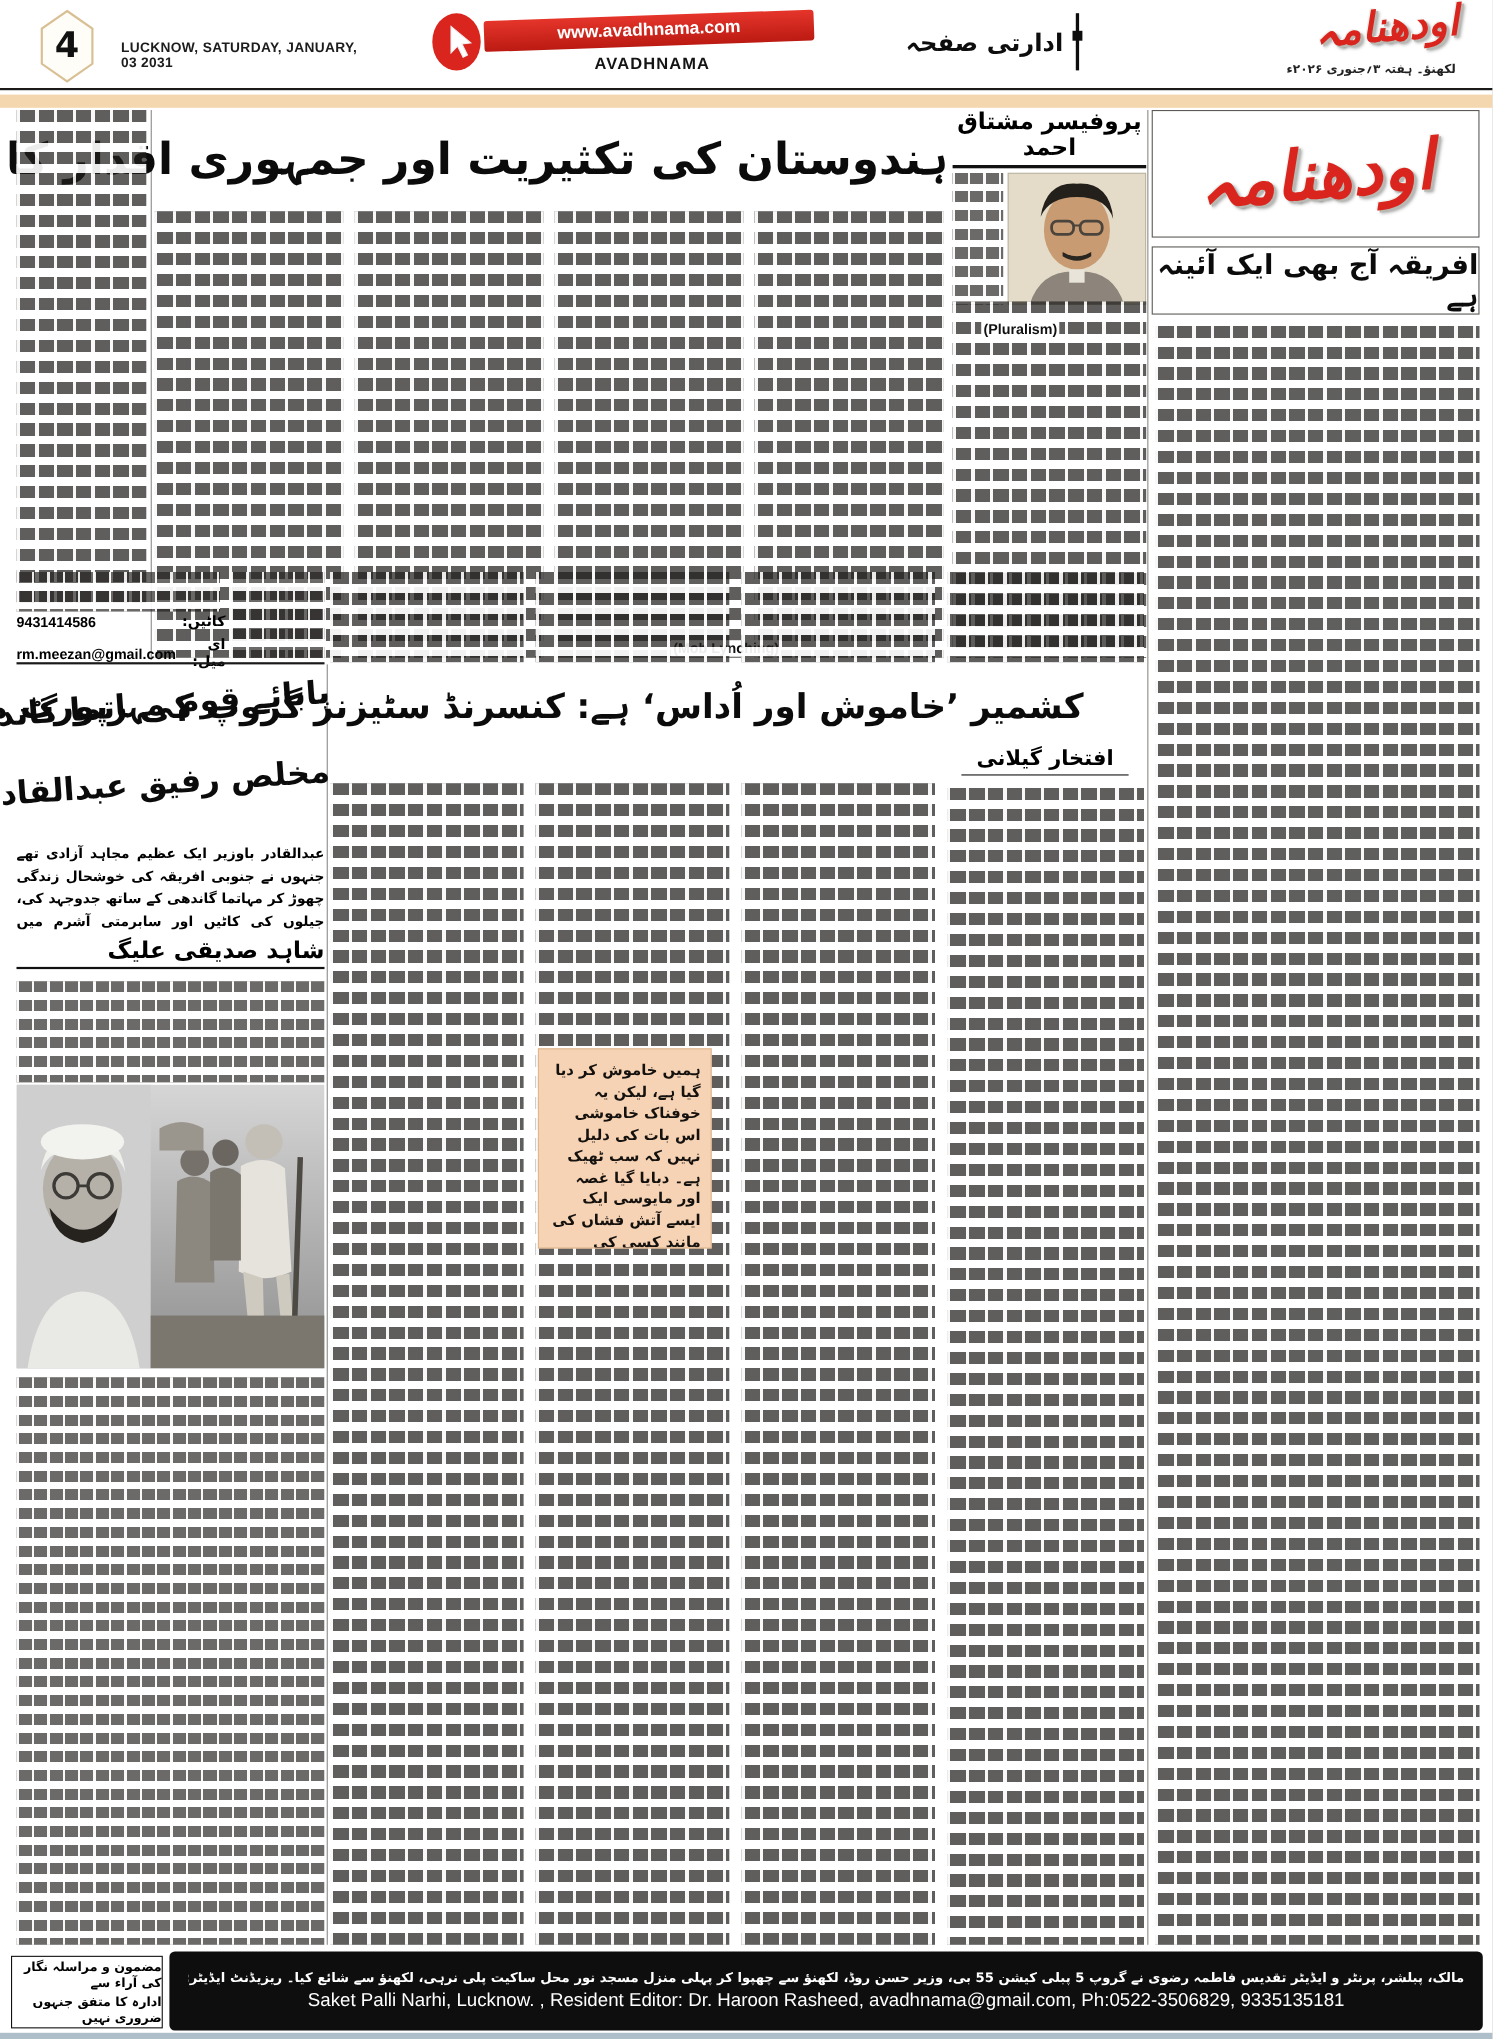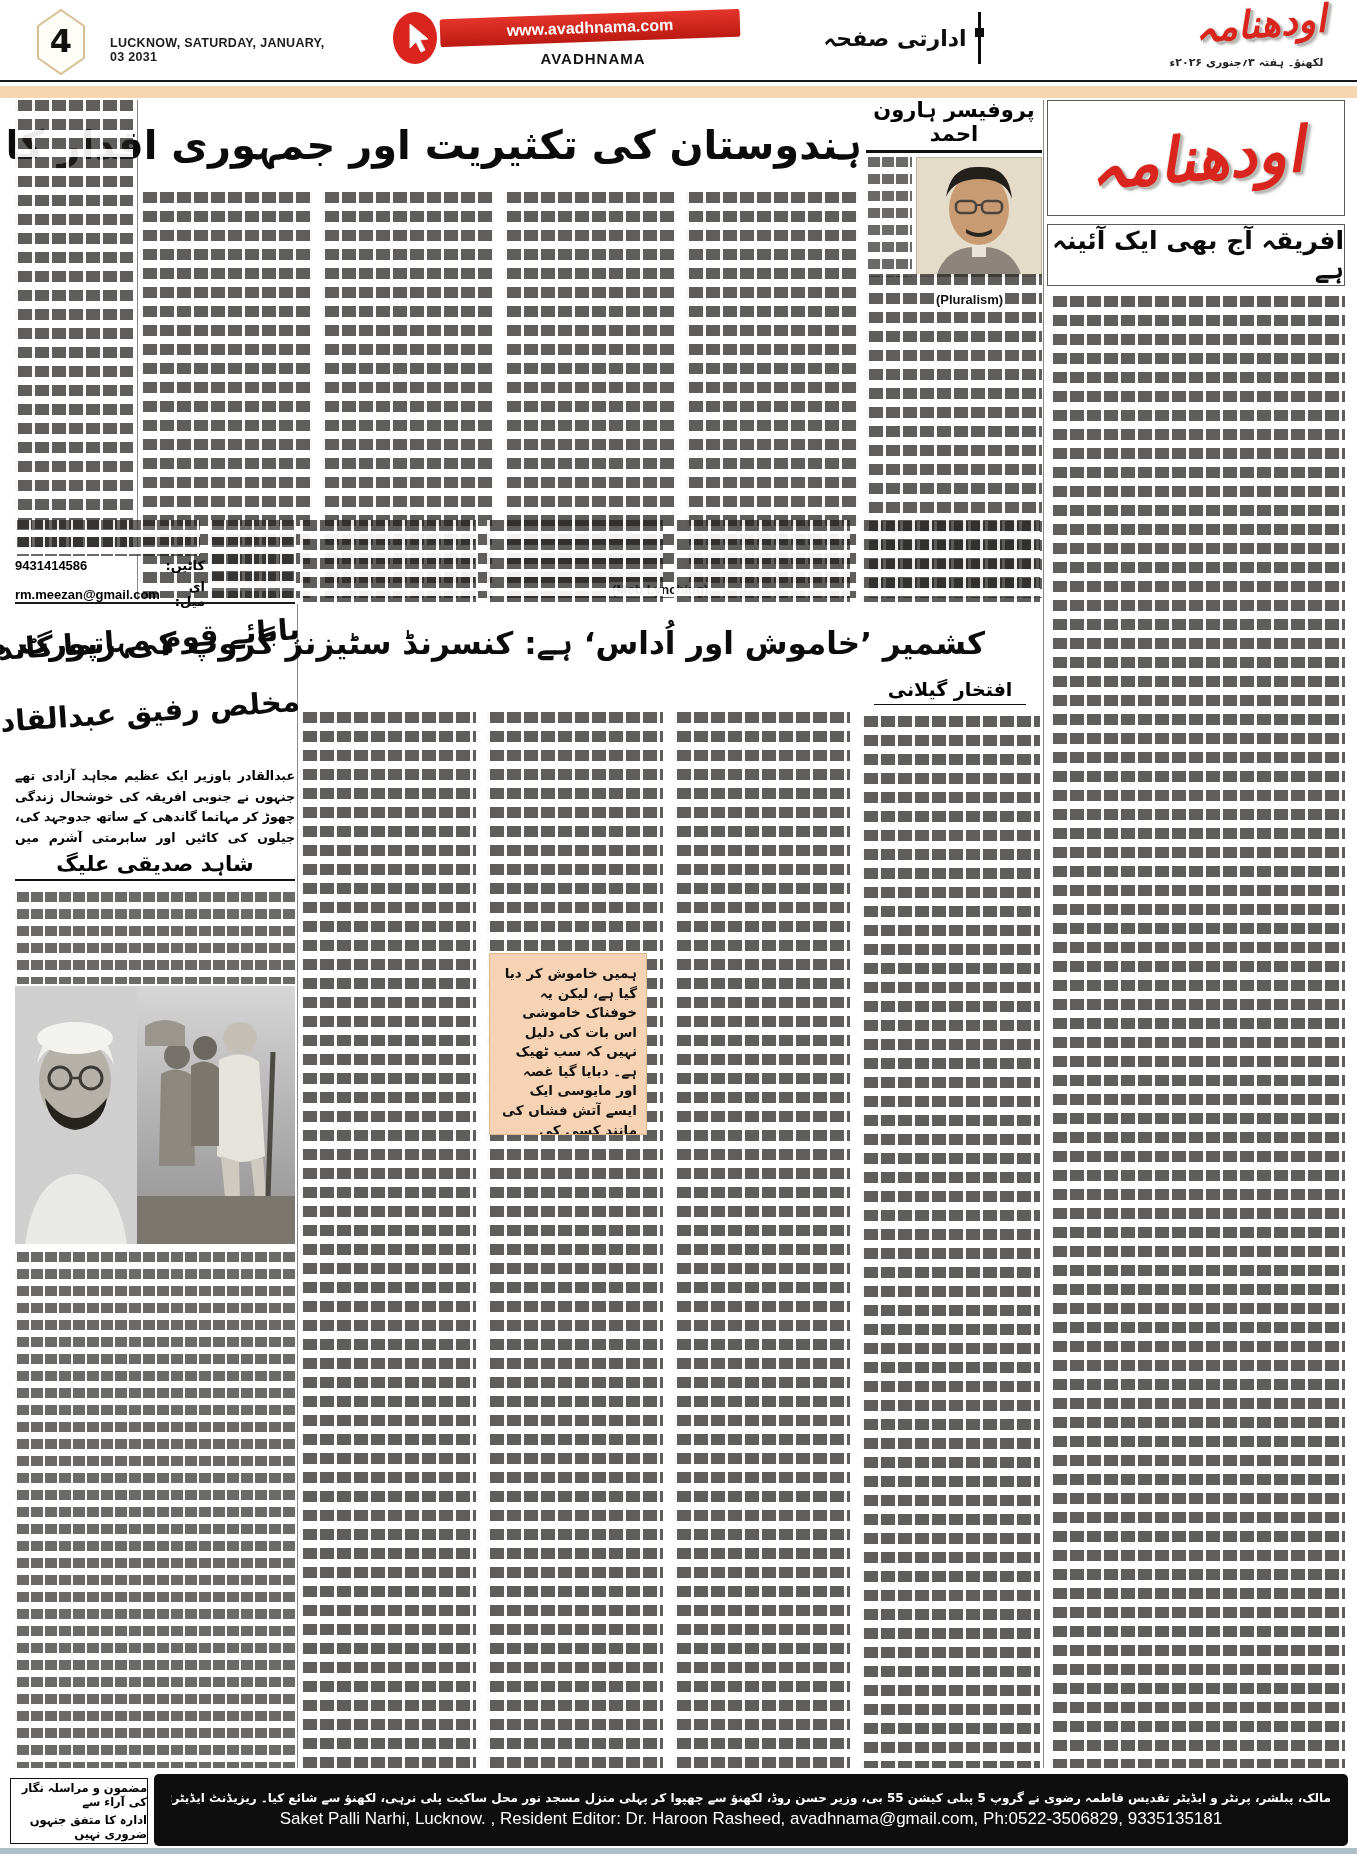--- a/index.html
+++ b/index.html
@@ -71,21 +71,21 @@
 
   <div class="abs" style="left:0;top:86px;width:1357px;height:12px;background:#f4d7ae;"></div>
 
   <div class="abs rule-v" style="left:1043px;top:100px;width:1px;height:1668px;"></div>
   <div class="abs rule-v" style="left:137px;top:100px;width:1px;height:500px;"></div>
   <div class="abs rule-v" style="left:297px;top:604px;width:1px;height:1164px;"></div>
 
   <div class="abs hl rtl urdu" style="left:140px;top:108px;width:722px;height:78px;font-size:40px;line-height:74px;letter-spacing:-1px;">ہندوستان کی تکثیریت اور جمہوری اقدار کا بحران</div>
 
   <div class="abs" style="left:866px;top:98px;width:176px;height:170px;">
-    <div class="rtl urdu" style="text-align:center;font-size:21px;font-weight:bold;border-bottom:3px solid #111;padding-bottom:4px;">پروفیسر ہارون احمد</div>
+    <div class="rtl urdu" style="text-align:center;font-size:21px;font-weight:bold;border-bottom:3px solid #111;padding-bottom:4px;">پروفیسر مشتاق احمد</div>
     <div style="display:flex;flex-direction:row;margin-top:4px;height:120px;">
       <div class="greek fine" style="width:46px;height:120px;"></div>
       <div style="width:126px;height:120px;margin-left:4px;">
         <svg width="126" height="120" viewBox="0 0 126 120">
           <rect width="126" height="120" fill="#e4dcc8"></rect>
           <rect x="0" y="0" width="126" height="120" fill="none" stroke="#b9b2a0" stroke-width="2"></rect>
           <ellipse cx="63" cy="52" rx="30" ry="36" fill="#c89b72"></ellipse>
           <path d="M30 40 Q35 8 63 10 Q93 8 96 42 Q90 22 63 22 Q38 22 30 40 Z" fill="#23201c"></path>
           <rect x="40" y="44" width="20" height="12" rx="5" fill="none" stroke="#4a443c" stroke-width="2.5"></rect>
           <rect x="66" y="44" width="20" height="12" rx="5" fill="none" stroke="#4a443c" stroke-width="2.5"></rect>
@@ -98,21 +98,21 @@
     </div>
   </div>
 
   <div class="abs greek" style="left:15px;top:100px;width:118px;height:455px;"></div>
   <div class="abs greek" style="left:140px;top:192px;width:172px;height:406px;"></div>
   <div class="abs greek" style="left:322px;top:192px;width:172px;height:406px;"></div>
   <div class="abs greek" style="left:504px;top:192px;width:172px;height:406px;"></div>
   <div class="abs greek" style="left:686px;top:192px;width:172px;height:406px;"></div>
   <div class="abs greek" style="left:866px;top:274px;width:176px;height:324px;"></div>
 
-  <span class="abs inline-term" style="left:934px;top:292px;text-align:center;">(Pluralism)</span>
+  <span class="abs inline-term" style="left:892px;top:292px;text-align:center;">(Pluralism)</span>
   <span class="abs inline-term" style="left:610px;top:582px;">(Mob Lynching)</span>
 
   <div class="abs greek" style="left:300px;top:520px;width:176px;height:82px;"></div>
   <div class="abs greek" style="left:487px;top:520px;width:176px;height:82px;"></div>
   <div class="abs greek" style="left:674px;top:520px;width:176px;height:82px;"></div>
   <div class="abs greek" style="left:861px;top:520px;width:179px;height:82px;"></div>
 
   <div class="abs greek fine" style="left:15px;top:520px;width:185px;height:36px;"></div>
   <div class="abs greek fine" style="left:210px;top:520px;width:85px;height:84px;"></div>
   <div class="abs" style="left:15px;top:558px;width:190px;height:46px;">
@@ -133,21 +133,21 @@
   <div class="abs greek" style="left:487px;top:712px;width:176px;height:1056px;"></div>
   <div class="abs greek" style="left:674px;top:712px;width:176px;height:1056px;"></div>
   <div class="abs greek" style="left:861px;top:716px;width:179px;height:1052px;"></div>
 
   <div class="abs pullquote rtl urdu" style="left:489px;top:953px;width:158px;height:182px;padding:10px 9px;font-size:13.5px;line-height:1.45;">ہمیں خاموش کر دیا گیا ہے، لیکن یہ خوفناک خاموشی اس بات کی دلیل نہیں کہ سب ٹھیک ہے۔ دبایا گیا غصہ اور مایوسی ایک ایسے آتش فشاں کی مانند کسی کی سرحد پر کھڑا ہے اور کسی بھی پل پھوٹ سکتا ہے۔ اس لیے صرف ایک محرک درکار ہے۔</div>
 
   <div class="abs rule-h" style="left:15px;top:602px;width:280px;height:2px;"></div>
   <div class="abs hl rtl urdu" style="left:10px;top:622px;width:290px;font-size:29px;transform:rotate(-4deg);">بابائے قوم مہاتما گاندھی کے</div>
   <div class="abs hl rtl urdu" style="left:10px;top:694px;width:290px;font-size:29px;transform:rotate(-4deg);">مخلص رفیق عبدالقادر باوزیر</div>
   <div class="abs rtl urdu" style="left:15px;top:766px;width:280px;height:84px;font-size:12.5px;font-weight:bold;text-align:justify;line-height:1.65;overflow:hidden;">عبدالقادر باوزیر ایک عظیم مجاہد آزادی تھے جنہوں نے جنوبی افریقہ کی خوشحال زندگی چھوڑ کر مہاتما گاندھی کے ساتھ جدوجہد کی، جیلوں کی کاٹیں اور سابرمتی آشرم میں سادہ زندگی گزاری</div>
-  <div class="abs rtl urdu" style="left:15px;top:852px;width:280px;text-align:center;font-size:21px;font-weight:bold;border-bottom:2.5px solid #111;padding-bottom:3px;">شاہد صدیقی علیگ</div>
+  <div class="abs rtl urdu" style="left:15px;top:852px;width:280px;font-size:21px;font-weight:bold;border-bottom:2.5px solid #111;padding-bottom:3px;">شاہد صدیقی علیگ</div>
   <div class="abs greek fine" style="left:15px;top:892px;width:280px;height:92px;"></div>
 
   <div class="abs" style="left:15px;top:986px;width:280px;height:258px;">
     <svg width="280" height="258" viewBox="0 0 280 258">
       <defs>
         <linearGradient id="bwbg" x1="0" y1="0" x2="0" y2="1">
           <stop offset="0" stop-color="#d6d6d6"></stop>
             <stop offset="1" stop-color="#8f8f8f"></stop>
         </linearGradient>
       </defs>

